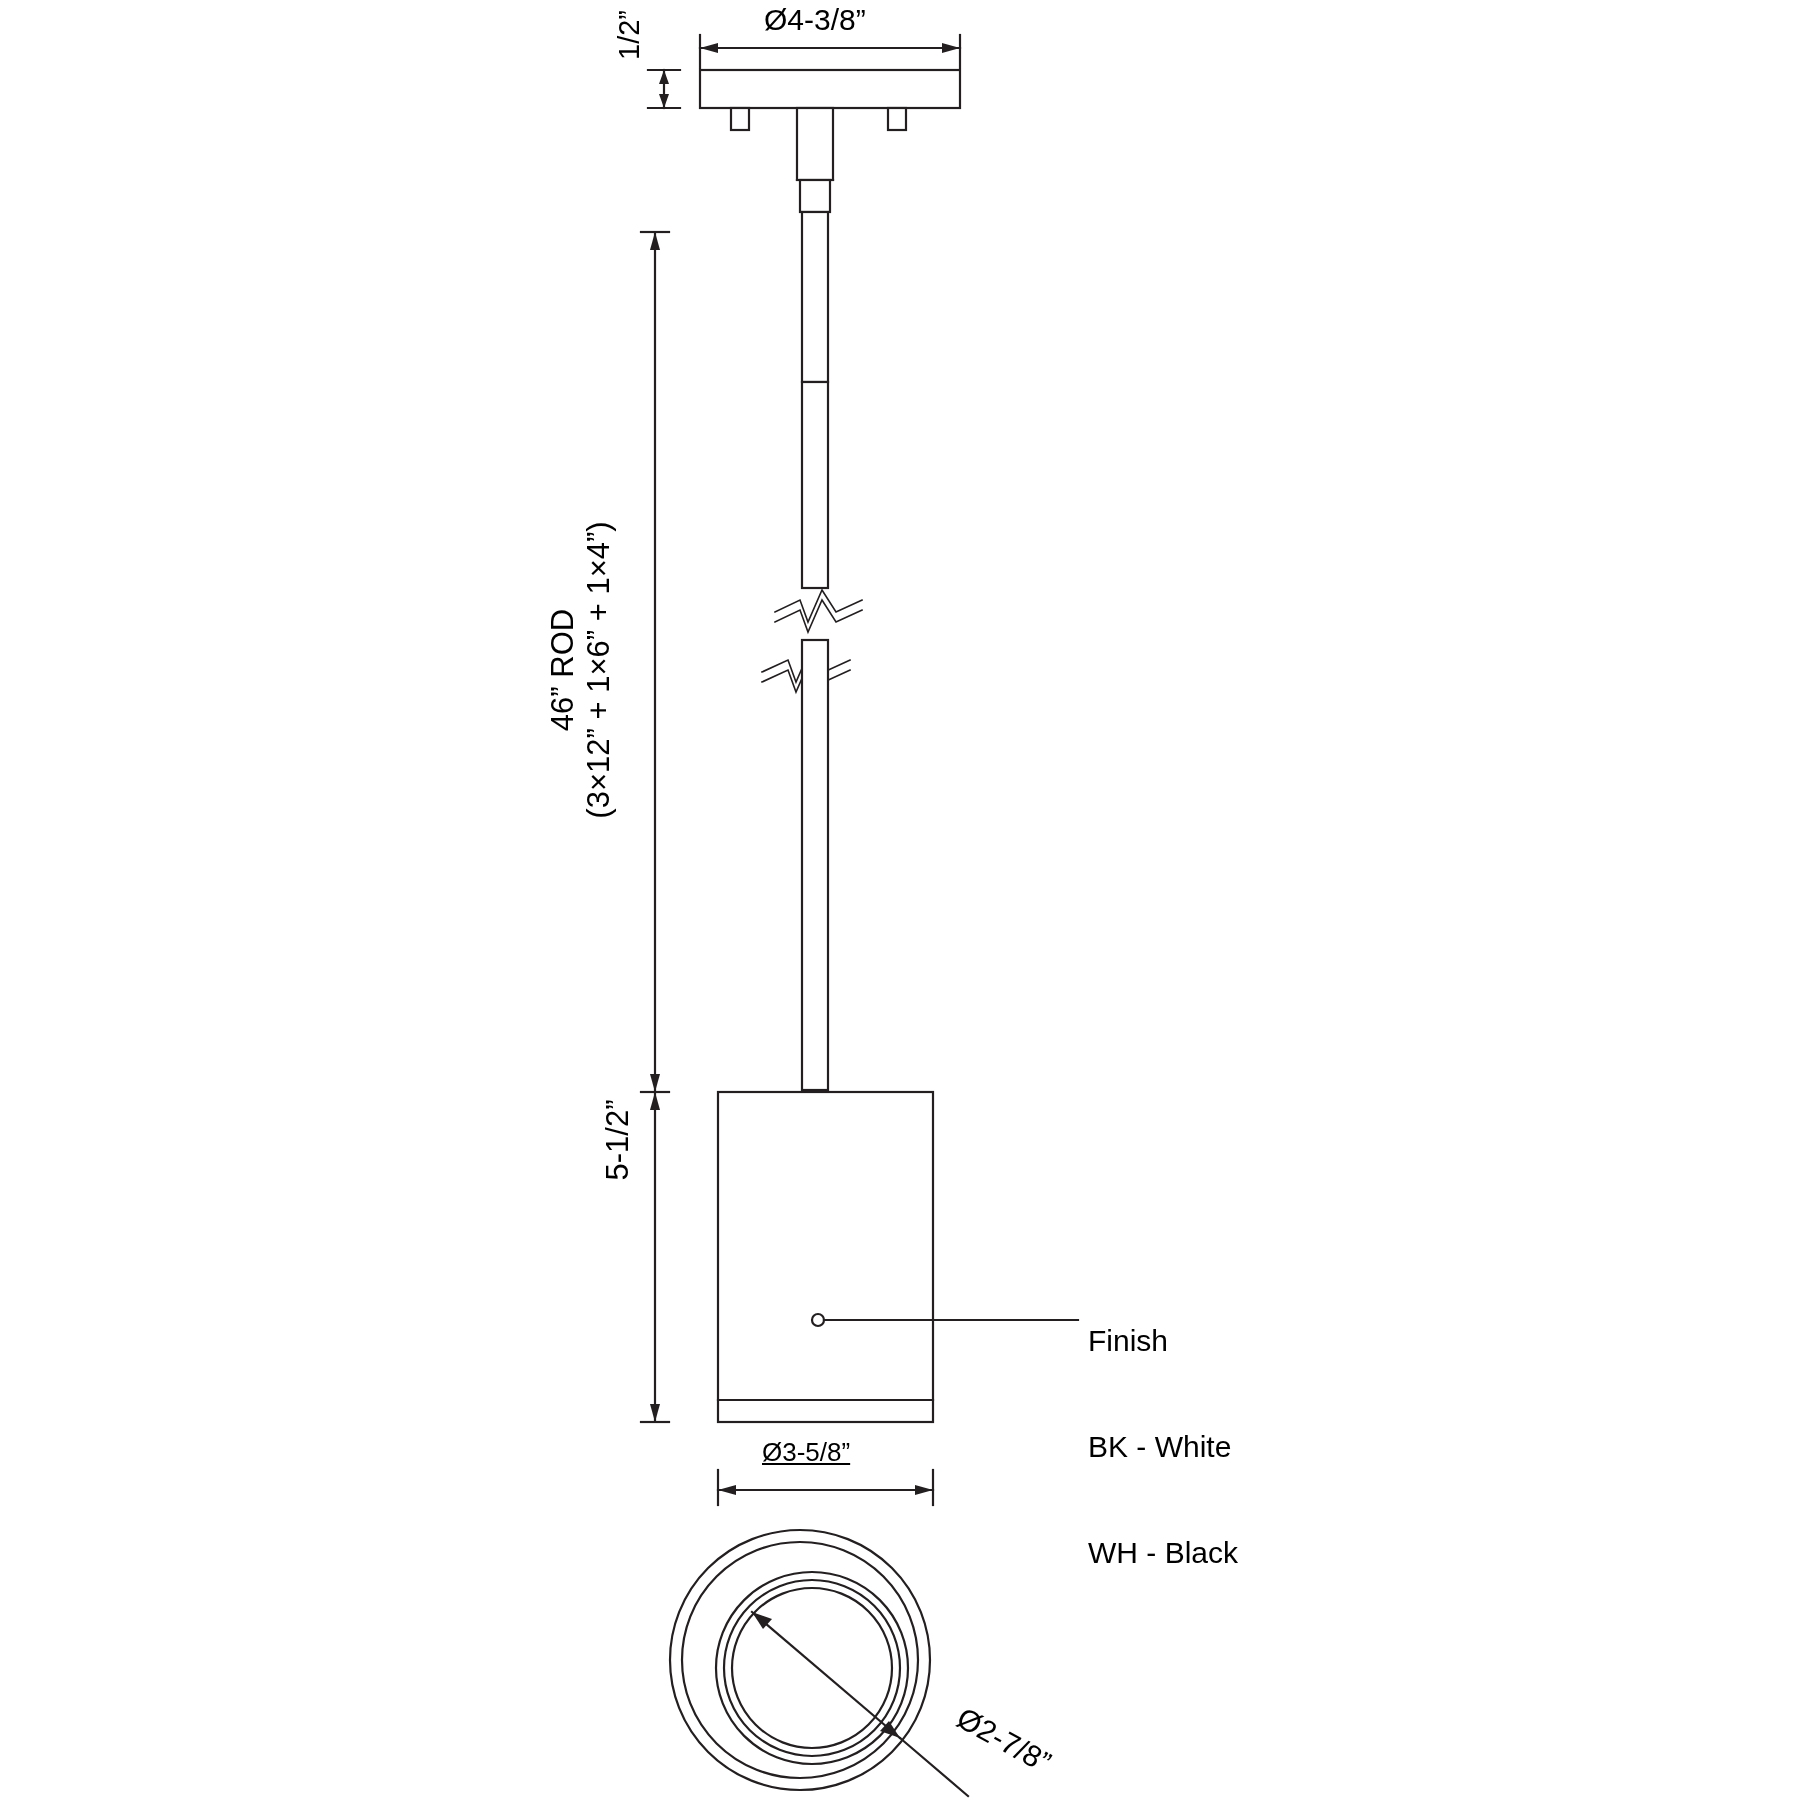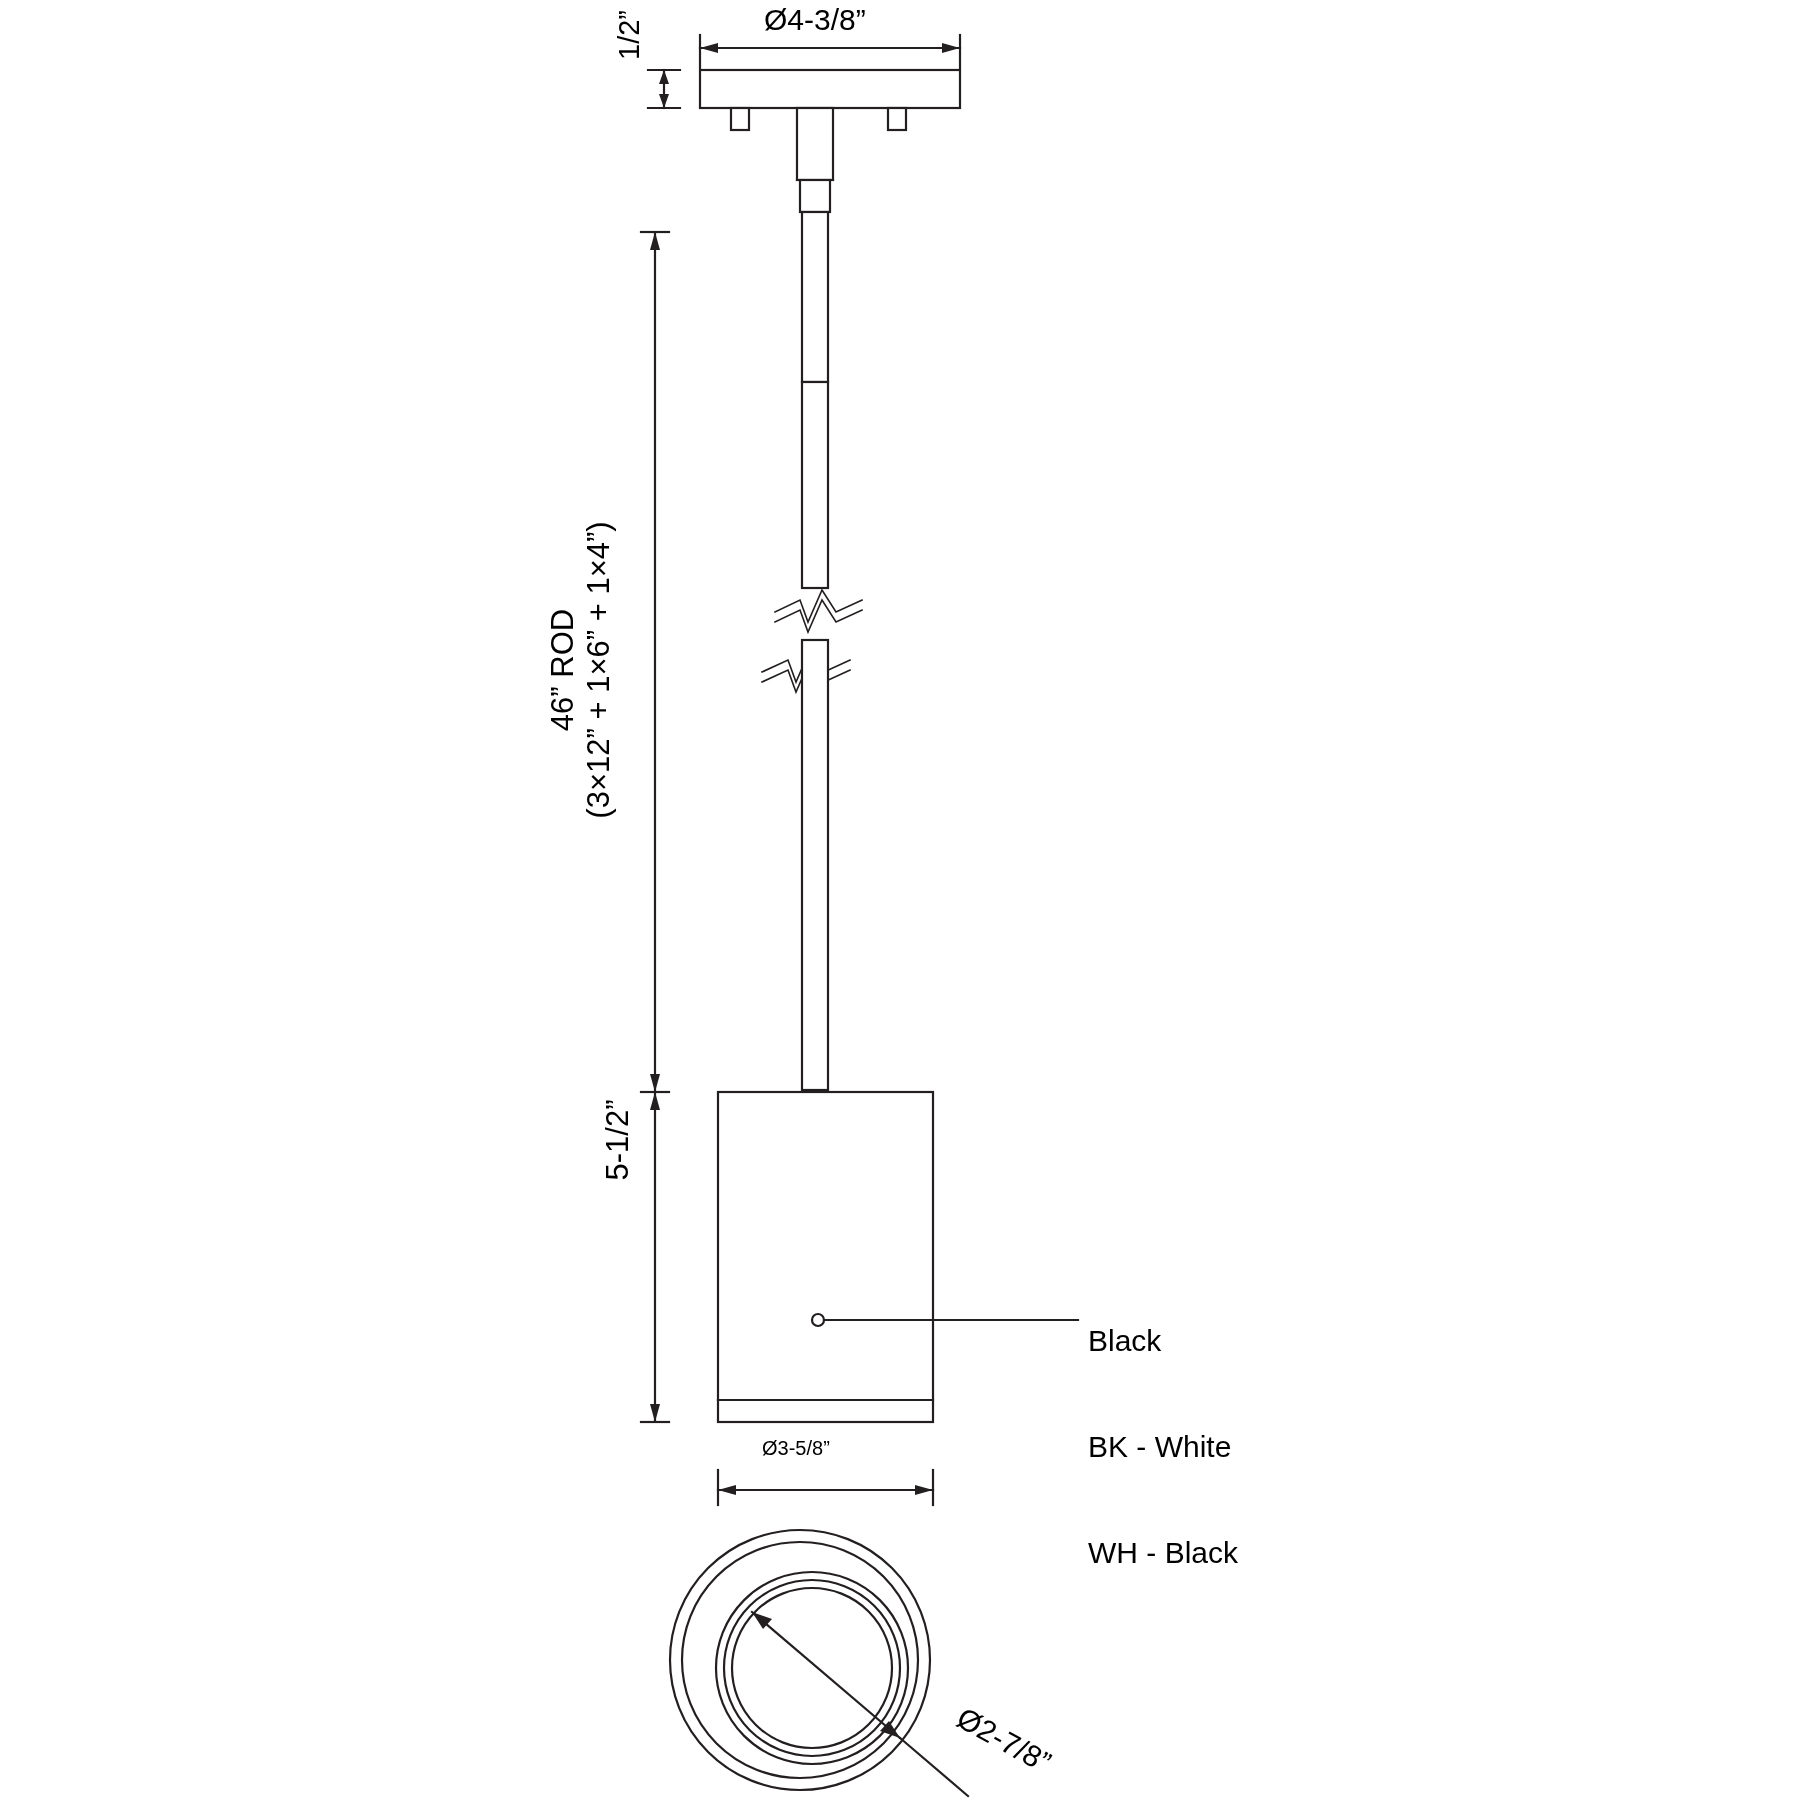--- a/index.html
+++ b/index.html
@@ -62,21 +62,22 @@
   }
   .lbl-55 {
     left: 600px;
     top: 1290px;
     font-size: 31px;
     width: 300px;
   }
   .lbl-bottom-dia {
     left: 762px;
     top: 1437px;
-    font-size: 20px;
+    font-size: 26px;
+    text-decoration: underline;
   }
   .lbl-finish {
     left: 1088px;
     top: 1252px;
     font-size: 30px;
   }
   .lbl-finish div { margin: 0; padding: 0; }
   .lbl-inner-dia {
     left: 968px;
     top: 1700px;
@@ -200,20 +201,20 @@
   <div class="rot-block lbl-rod">
     <div>46” ROD</div>
     <div class="line2">(3×12” + 1×6” + 1×4”)</div>
   </div>
 
   <div class="rot-block lbl-55">5-1/2”</div>
 
   <div class="lbl lbl-bottom-dia">Ø3-5/8”</div>
 
   <div class="lbl lbl-finish">
-    <div>Black</div>
+    <div>Finish</div>
     <div>BK - White</div>
     <div>WH - Black</div>
   </div>
 
   <div class="lbl lbl-inner-dia">Ø2-7/8”</div>
 
 </div>
 
 </body></html>

